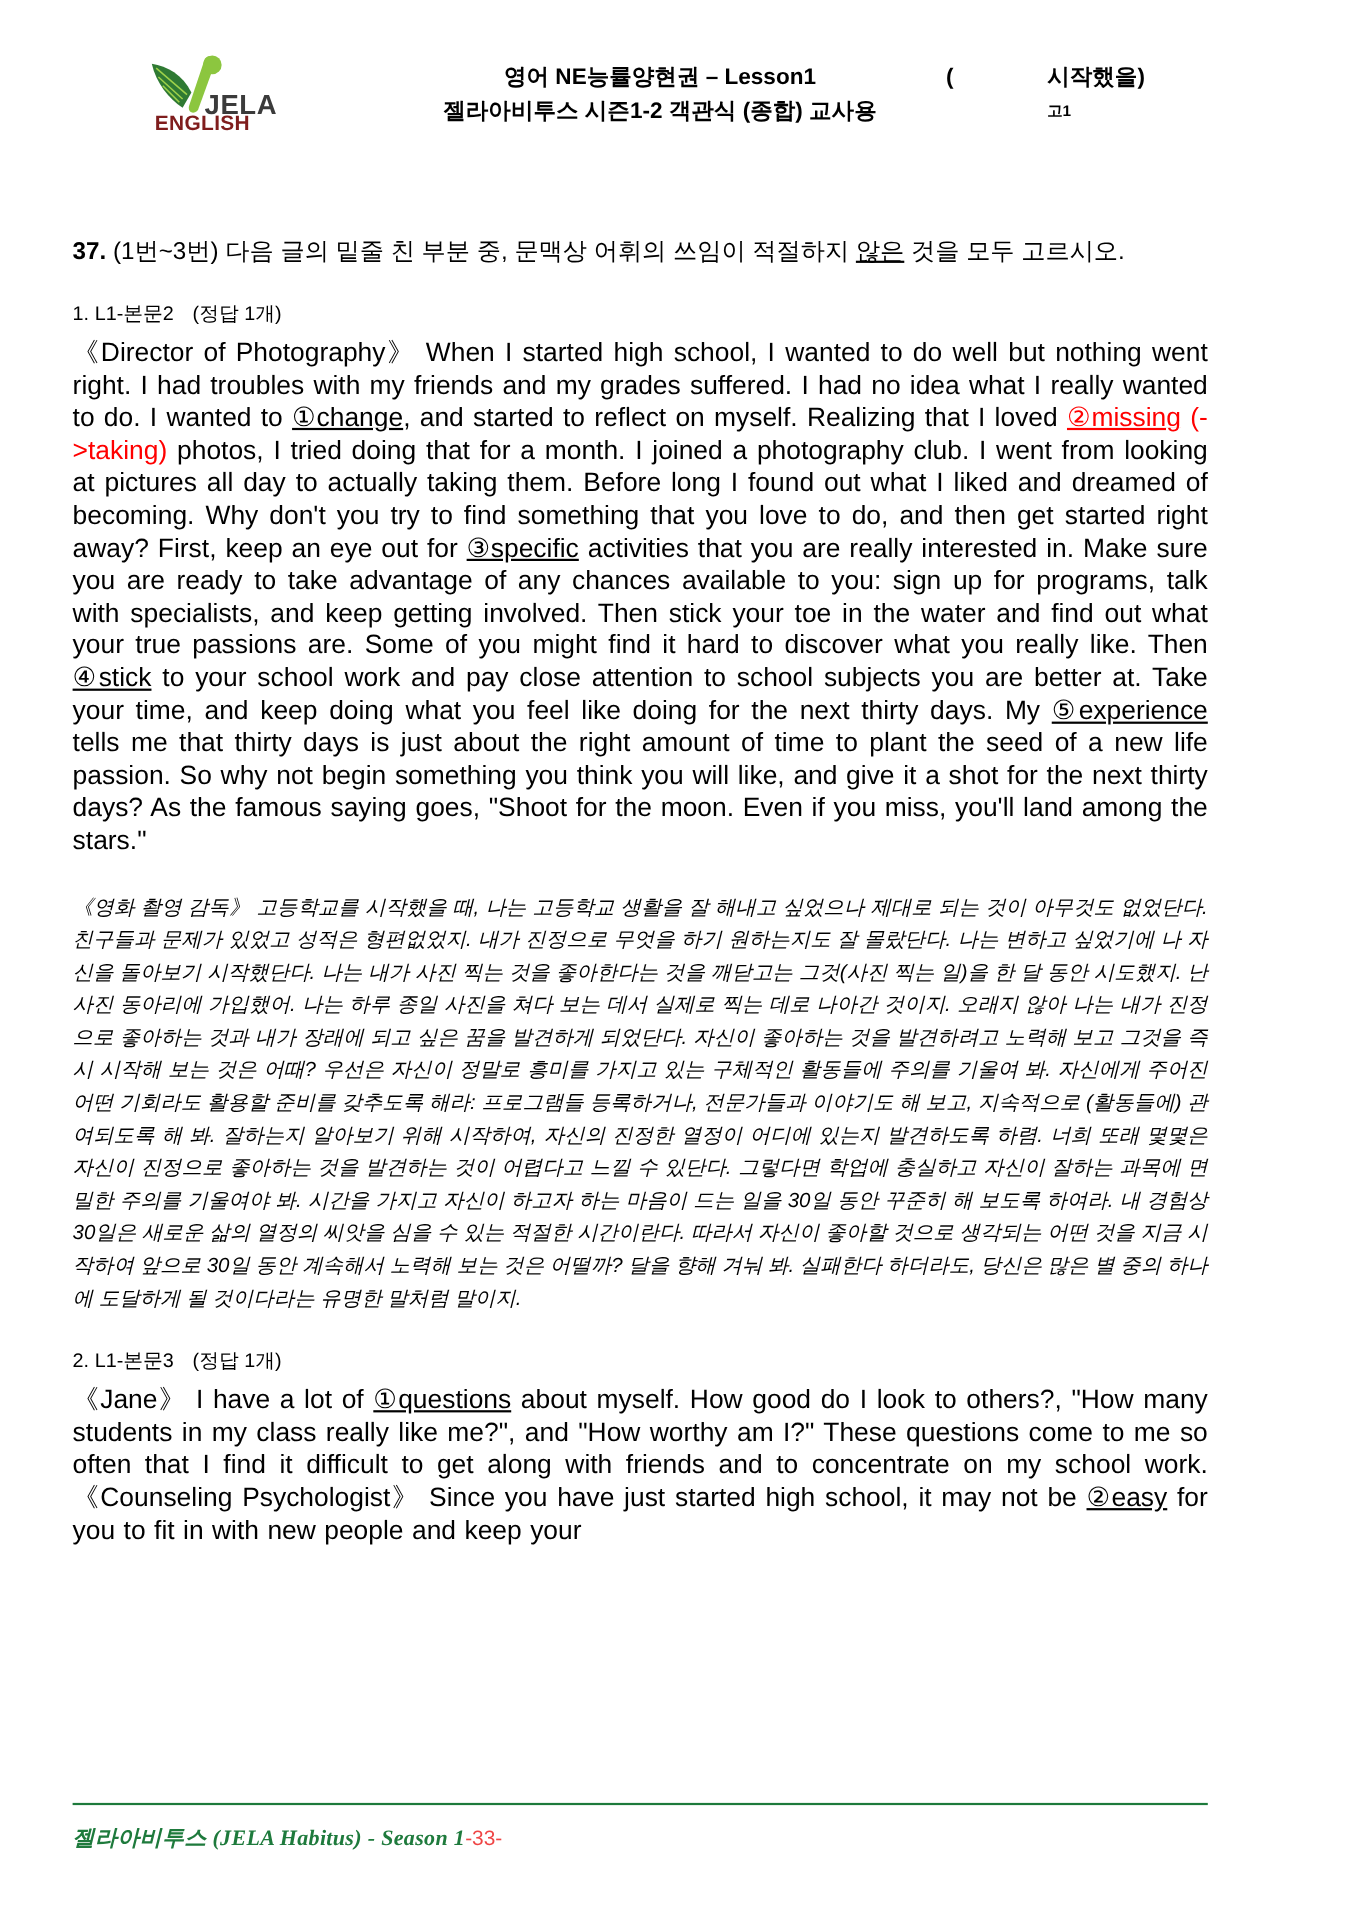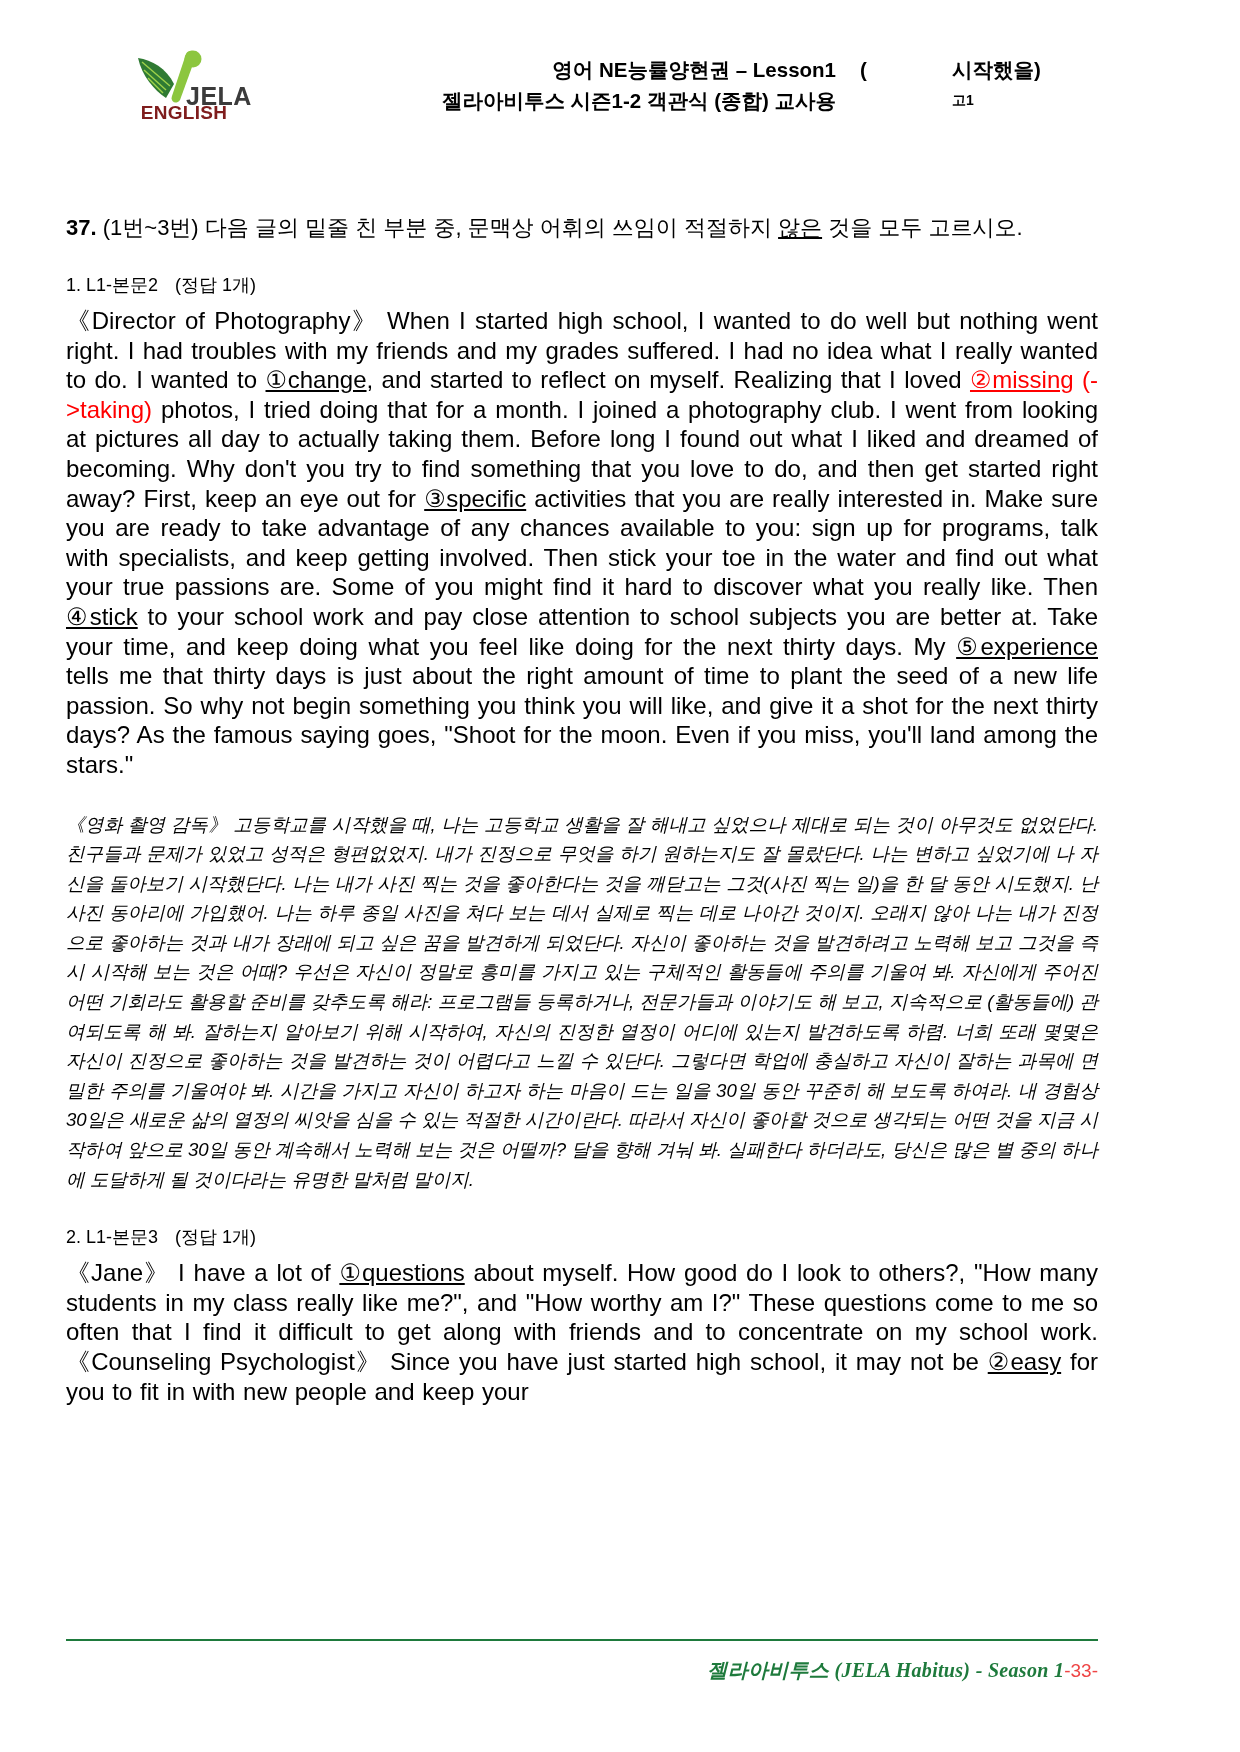--- a/index.html
+++ b/index.html
@@ -59,24 +59,24 @@
     text-align: center;
     font-size: 19px;
     font-weight: bold;
     letter-spacing: 0.3px;
     color: #7f1d1d;
     font-family: "Liberation Sans", sans-serif;
   }
 
   .header-titles {
     position: absolute;
-    left: 316px;
+    left: 340px;
     top: 54px;
     width: 520px;
-    text-align: right;
+    text-align: center;
   }
   .header-title-line {
     font-size: 20.5px;
     font-weight: bold;
     line-height: 31px;
     white-space: nowrap;
     font-family: "Liberation Sans", sans-serif;
   }
 
   .header-right {
@@ -158,21 +158,21 @@
   }
   .footer-rule {
     border: none;
     border-top: 2px solid #1e7a3c;
     margin: 0 0 16px 0;
     height: 0;
   }
   .footer-row {
     display: flex;
     align-items: baseline;
-    justify-content: flex-end;
+    justify-content: flex-start;
   }
   .footer-left {
     font-size: 20px;
     font-weight: bold;
     font-style: italic;
     color: #1e7a3c;
     font-family: "Liberation Serif", serif;
     letter-spacing: 0.3px;
   }
   .footer-right {

